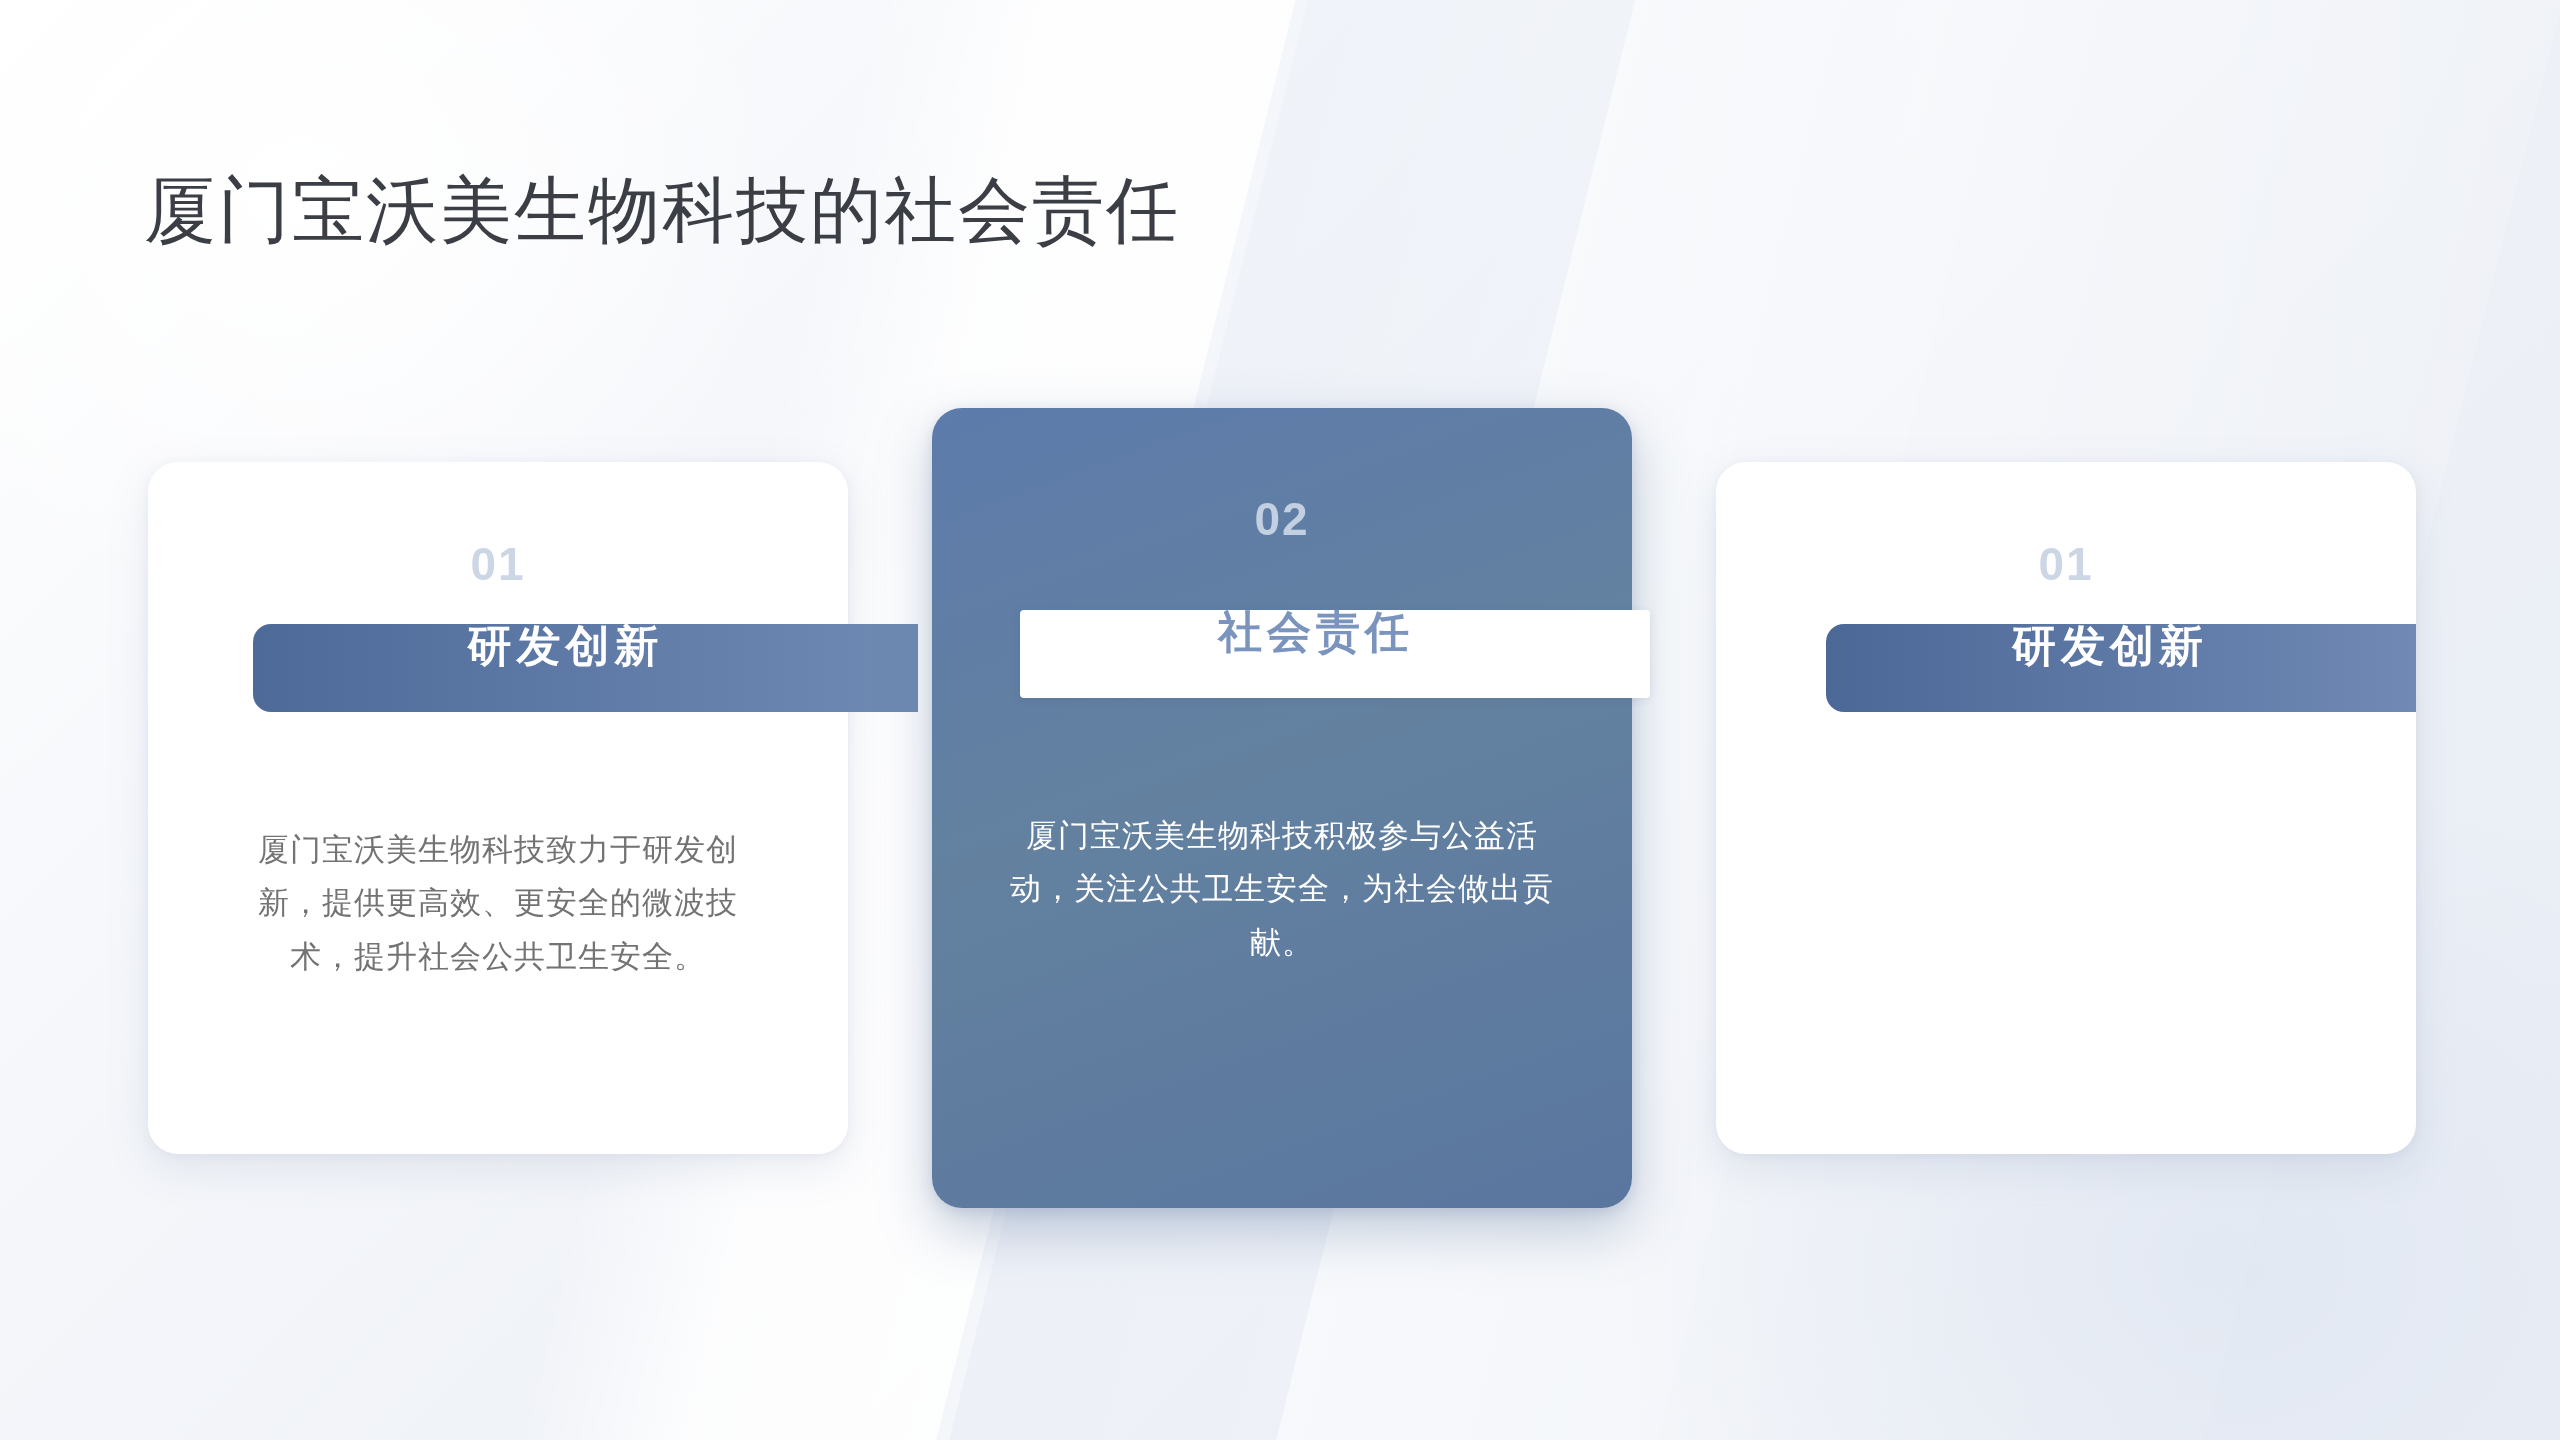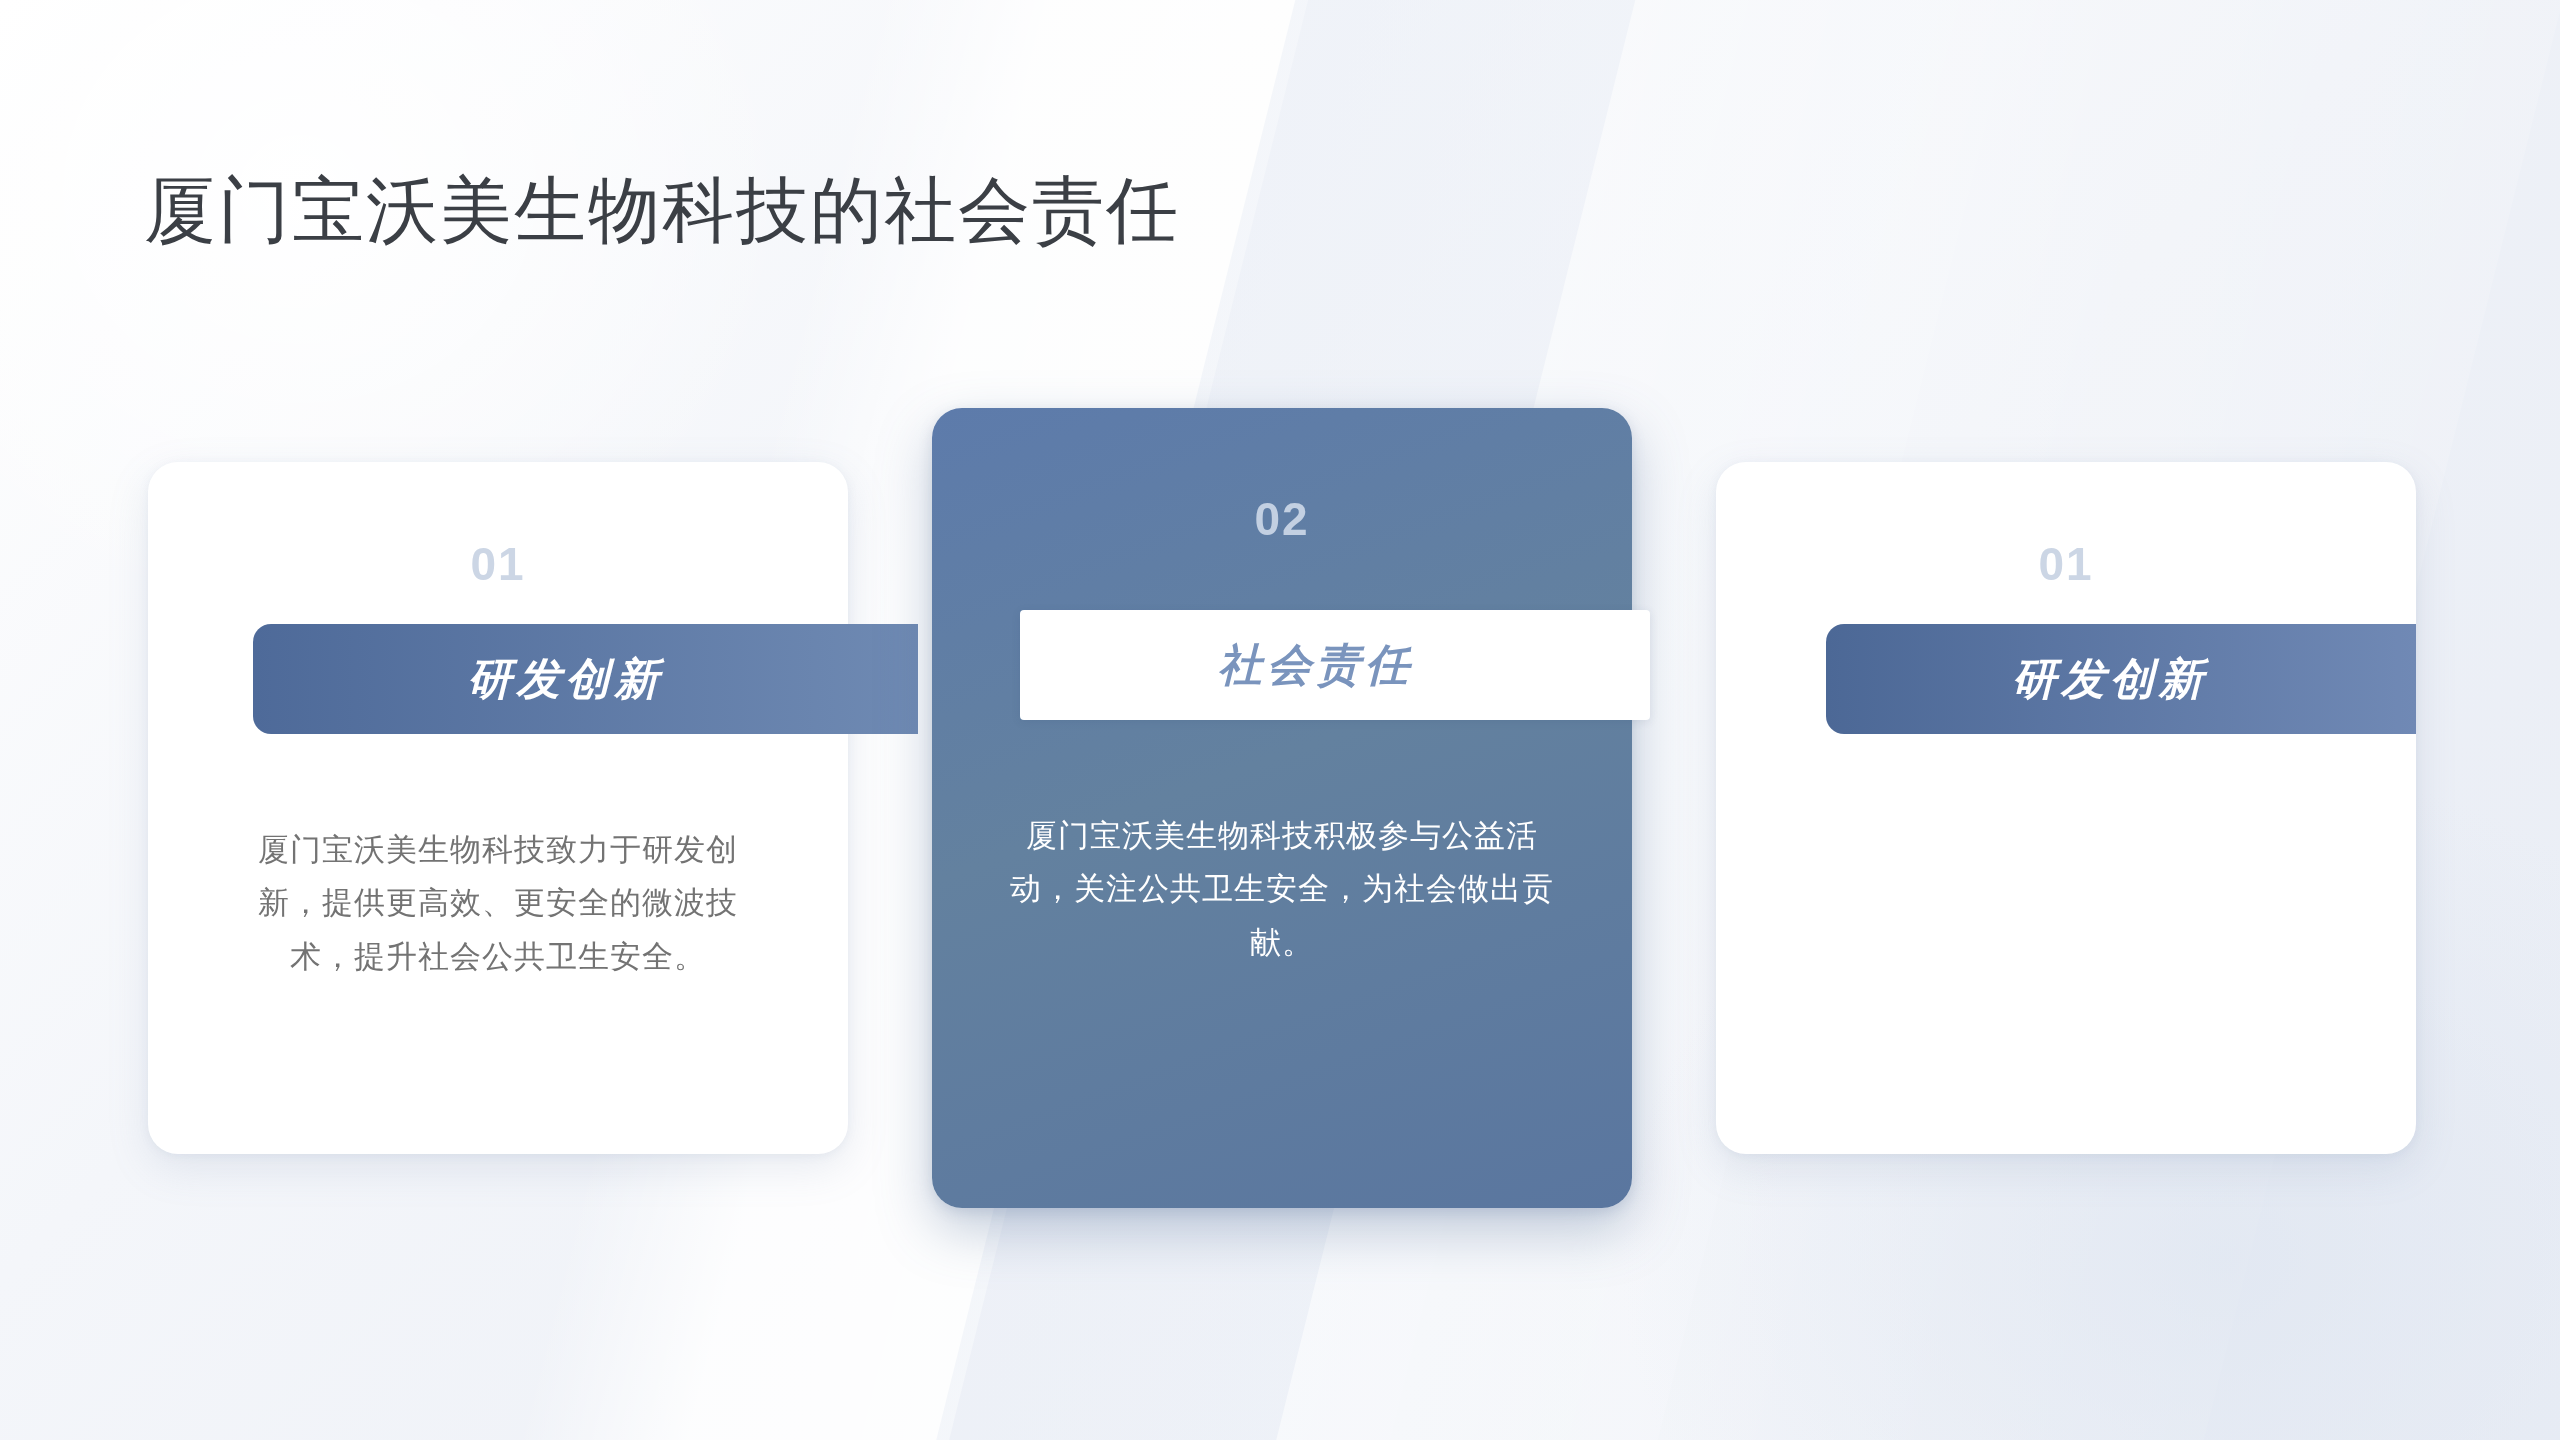--- a/index.html
+++ b/index.html
@@ -113,28 +113,26 @@
     font-weight: 700;
     letter-spacing: 2px;
   }
   #card-1 .card-index,
   #card-3 .card-index { top: 75px; color: #ccd6e5; }
   #card-2 .card-index { top: 84px; color: #c3d0e2; }
 
   
   .ribbon {
     position: absolute;
-    height: 110px;
+    height: 88px;
     display: flex;
-    align-items: center;
     justify-content: center;
     border-top-left-radius: 18px;
     border-bottom-left-radius: 18px;
     box-sizing: border-box;
-    font-style: italic;
   }
   .ribbon-label {
     font-size: 44px;
     font-weight: 700;
     letter-spacing: 5px;
     line-height: 1;
     white-space: nowrap;
   }
 
   

